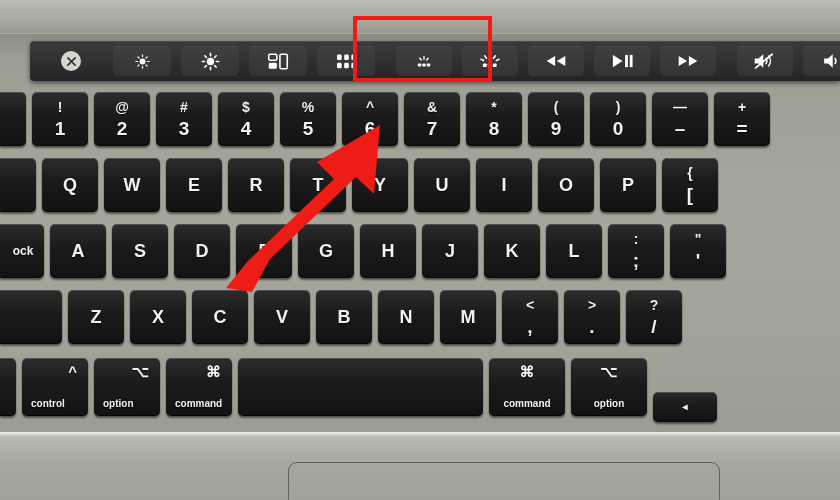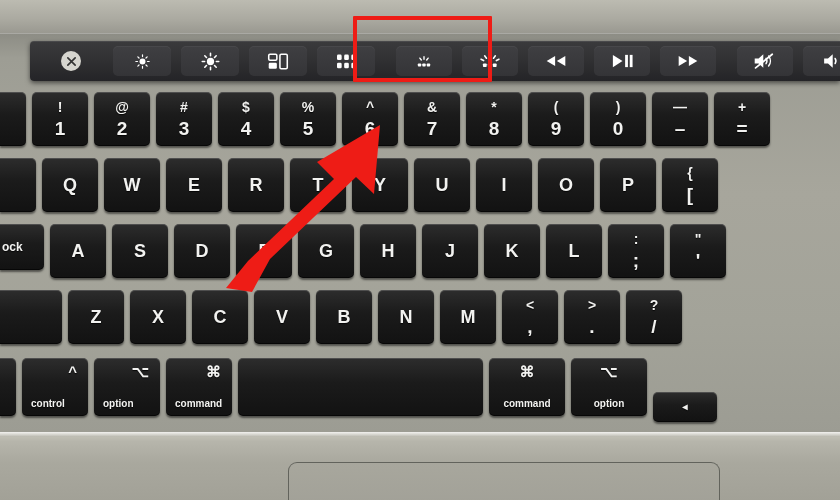--- a/index.html
+++ b/index.html
@@ -386,21 +386,21 @@
       <div class="key single" style="width: 56px; height: 54px; margin-left: 6px;">
         <span class="bot">P</span>
       </div>
       <div class="key dual" style="width: 56px; height: 54px; margin-left: 6px;">
         <span class="top">{</span>
         <span class="bot">[</span>
       </div>
     </div>
 
   <div class="row" id="row-home" style="top:224px;height:60px;">
-      <div class="key caps clipped-left" style="width: 44px; height: 46px; margin-left: 0px;">
+      <div class="key caps clipped-left" style="width: 44px; height: 54px; margin-left: 0px; align-items: center;">
         <span class="bot">ock</span>
       </div>
       <div class="key single" style="width: 56px; height: 54px; margin-left: 6px;">
         <span class="bot">A</span>
       </div>
       <div class="key single" style="width: 56px; height: 54px; margin-left: 6px;">
         <span class="bot">S</span>
       </div>
       <div class="key single" style="width: 56px; height: 54px; margin-left: 6px;">
         <span class="bot">D</span>

